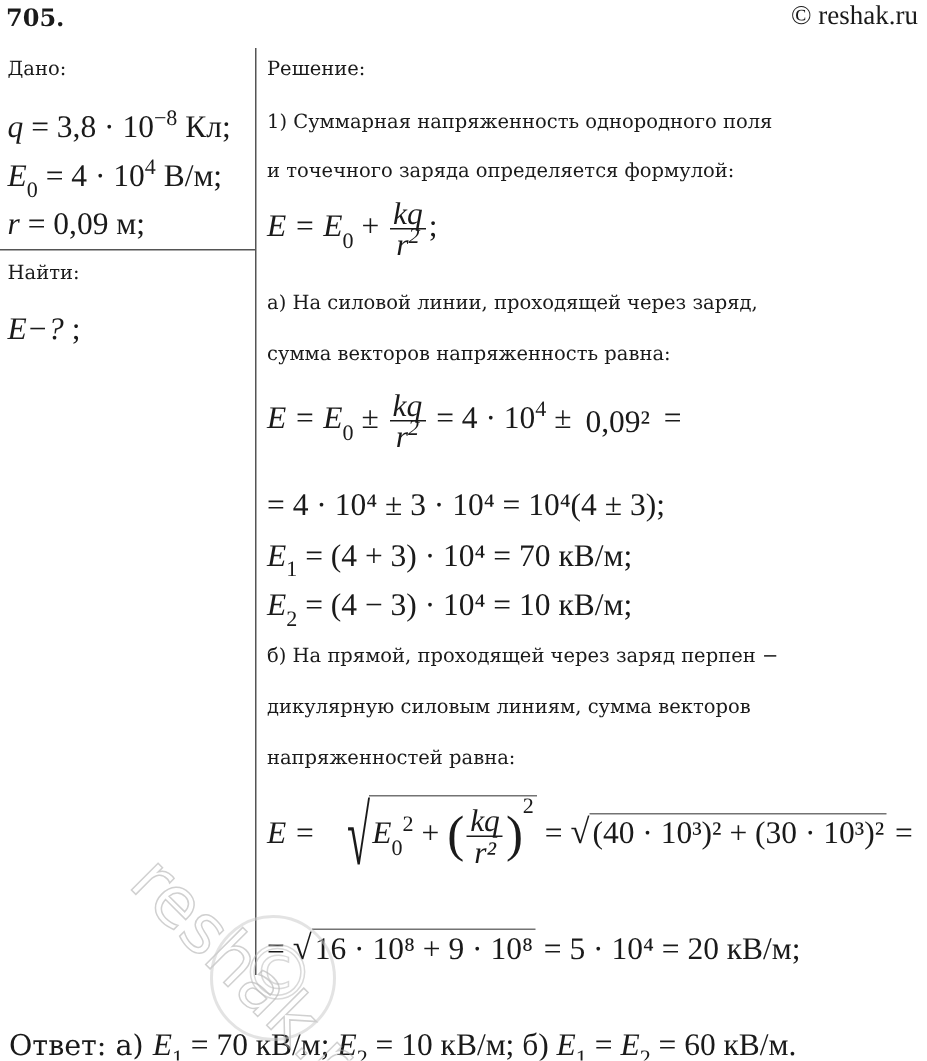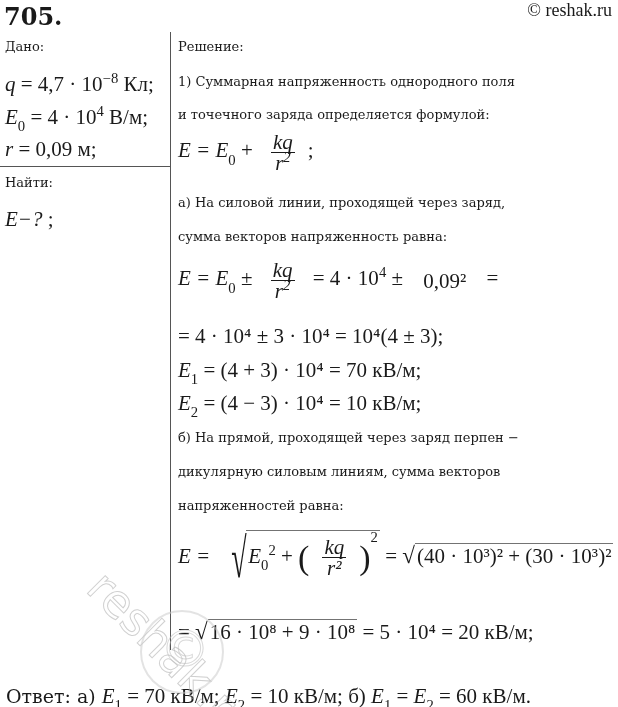--- a/index.html
+++ b/index.html
@@ -7,25 +7,25 @@
     width: 618px; height: 707px; position: relative; overflow: hidden;
     font-family: "DejaVu Serif", "Liberation Serif", serif;
     color: #1a1a1a;
   }
   .abs { position: absolute; white-space: nowrap; }
   .txt { font-size: 13px; line-height: 22px; }
   .math { font-family: "Liberation Serif", "DejaVu Serif", serif; font-size: 21px; line-height: 24px; }
   .i { font-style: italic; }
   sup, sub { font-size: 0.7em; line-height: 0; }
   sub { position: relative; top: 0.15em; }
-  .problem-number { left: 4px; top: 2px; font-weight: bold; font-size: 24px; }
+  .problem-number { left: 4px; top: 2px; font-weight: bold; font-size: 16px; }
   .copyright { right: 6px; top: 0px; font-family: "Liberation Serif", serif; font-size: 18px; }
   .vline { position: absolute; left: 170px; top: 32px; width: 1px; height: 618px; background: #555; }
   .hline { position: absolute; left: 0; top: 166px; width: 170px; height: 1px; background: #555; }
-  .frac { display: inline-flex; flex-direction: column; align-items: center; vertical-align: middle; margin: 0 13px; }
+  .frac { display: inline-flex; flex-direction: column; align-items: center; vertical-align: middle; margin: 0 2px; }
   .frac > span { line-height: 20px; padding: 0 2px; }
   .frac > .num { border-bottom: 1px solid #1a1a1a; }
   .sqrt { display: inline-block; border-top: 1px solid #737373; padding: 0 2px; }
   .sqrt-sign { font-size: 1.1em; }
   .big-sqrt-sign { font-size: 56px; line-height: 40px; vertical-align: middle; display: inline-block; transform: scaleX(0.5); transform-origin: right; }
   .paren { font-size: 34px; vertical-align: middle; }
   .watermark { position: absolute; color: #bbbbbb; font-family: "DejaVu Sans", sans-serif; opacity: 0.55; pointer-events: none; }
   .wm-text { left: 115px; top: 560px; font-size: 46px; transform: rotate(45deg); transform-origin: left top; -webkit-text-stroke: 1px #aaa; color: transparent; }
   .wm-circle { left: 140px; top: 610px; width: 80px; height: 80px; border: 2px solid #ccc; border-radius: 50%; }
   .wm-c { left: 160px; top: 620px; font-size: 50px; color: transparent; -webkit-text-stroke: 1px #bbb; }
@@ -34,21 +34,21 @@
 <body>
 
 <div class="abs problem-number">705.</div>
 <div class="abs copyright">© reshak.ru</div>
 
 <div class="vline"></div>
 <div class="hline"></div>
 
 <div class="abs txt" style="left:5px; top:36px;">Дано:</div>
 <div class="abs math" style="left:5px; top:72px;">
-  <span class="i">q</span><span> = 4,7 · 10</span><sup>−8</sup><span> Кл;</span>
+  <span class="i">q</span><span> = 3,8 · 10</span><sup>−8</sup><span> Кл;</span>
 </div>
 <div class="abs math" style="left:5px; top:105px;">
   <span class="i">E</span><sub>0</sub><span> = 4 · 10</span><sup>4</sup><span> В/м;</span>
 </div>
 <div class="abs math" style="left:5px; top:137px;">
   <span class="i">r</span><span> = 0,09 м;</span>
 </div>
 
 <div class="abs txt" style="left:5px; top:172px;">Найти:</div>
 <div class="abs math" style="left:5px; top:207px;">

